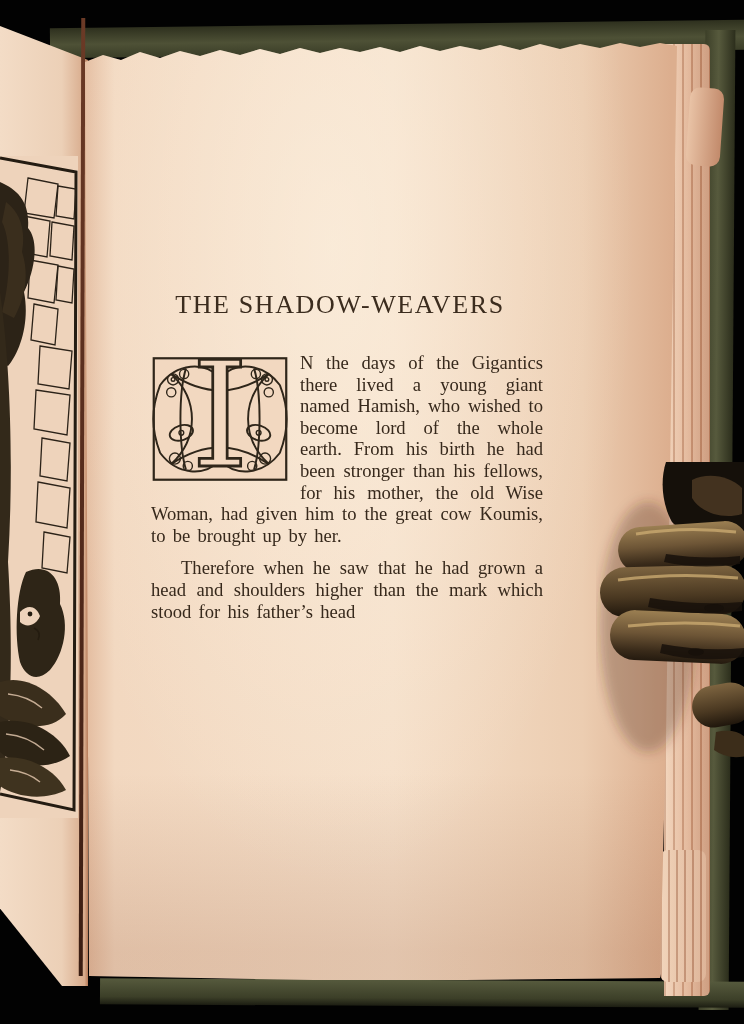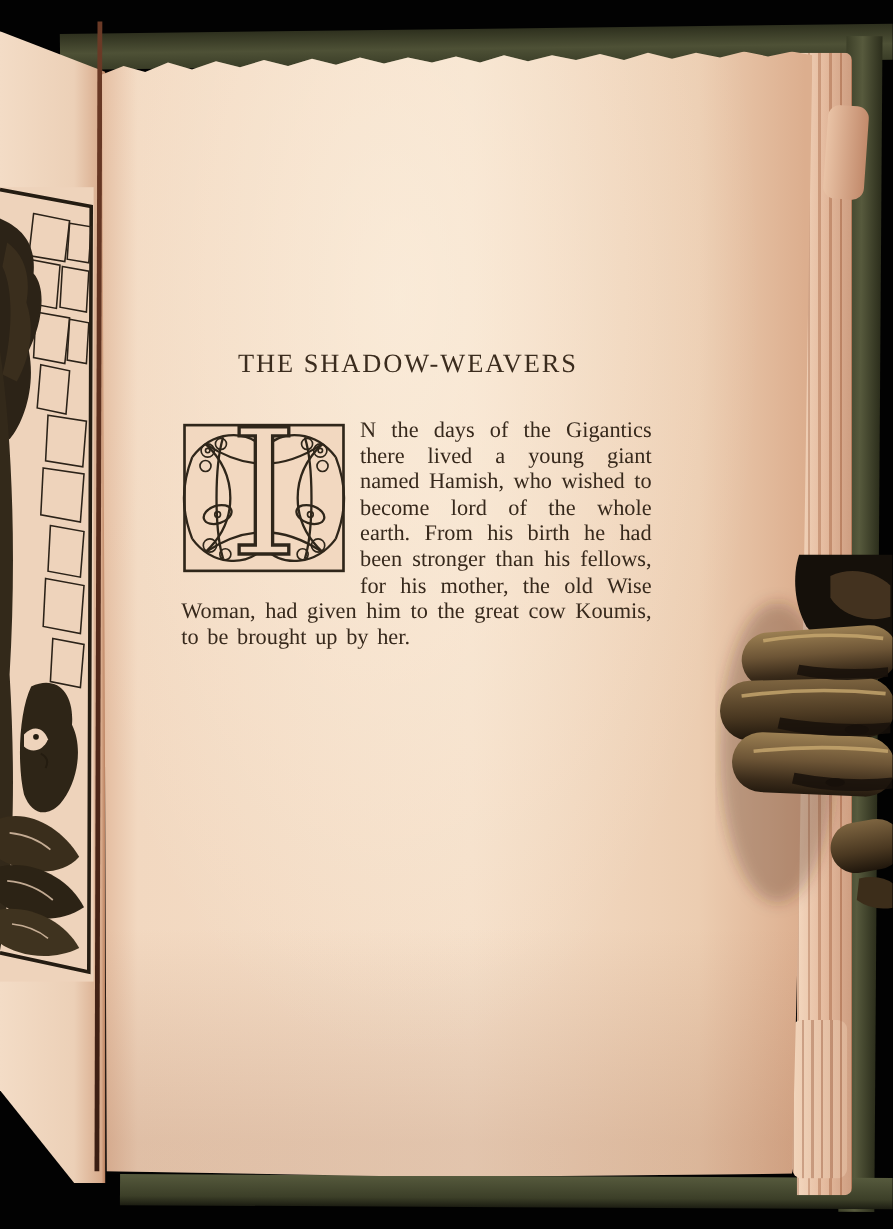--- a/index.html
+++ b/index.html
@@ -45,21 +45,21 @@
       radial-gradient(ellipse at 42% 22%,rgba(255,247,232,0.50),rgba(255,247,232,0) 62%),
       linear-gradient(to right,#e3bb9e 0,#f2d8c0 5%,#f5dfc9 52%,#eccdb1 84%,#dcae8e 99%);
     clip-path:polygon(0 22px,18px 15px,36px 20px,55px 12px,75px 18px,95px 11px,115px 16px,
       135px 10px,155px 15px,175px 9px,195px 14px,215px 8px,235px 13px,255px 8px,275px 12px,
       295px 7px,315px 12px,335px 6px,355px 11px,375px 6px,395px 10px,415px 5px,435px 10px,
       455px 4px,475px 9px,495px 4px,515px 8px,535px 3px,555px 7px,575px 3px,592px 6px,
       587px 300px,581px 700px,575px 938px,290px 941px,4px 936px);}
 
   
   .text-block{position:absolute;left:66px;top:250px;width:392px;color:#37291c;}
-  .page-title{font-size:22px;letter-spacing:1.6px;text-align:center;font-weight:normal;
+  .page-title{font-size:26px;letter-spacing:1.6px;text-align:center;font-weight:normal;
     margin:0 14px 0 0;color:#3b2c1e;}
   .body-copy p{margin:0;font-size:18.6px;line-height:21.6px;text-align:justify;
     word-spacing:0.14em;}
   .body-copy p.indented{text-indent:30px;}
   .body-copy p.space-before{margin-top:11px;}
   .dropcap{float:left;width:138px;height:128px;margin:3px 11px 2px 0;}
 
   svg{display:block;}
 </style>
 </head>
@@ -151,20 +151,21 @@
                 <circle cx="124" cy="112" r="6"></circle>
               <circle cx="110" cy="120" r="5"></circle>
                 <circle cx="33" cy="84" r="2.6"></circle>
                 <circle cx="117" cy="84" r="2.6"></circle>
               <circle cx="24" cy="26" r="2"></circle>
                 <circle cx="126" cy="26" r="2"></circle>
             </g>
             <text x="75" y="120" text-anchor="middle" font-family="DejaVu Serif, serif" font-size="158" fill="#f2d8c0" stroke="#2f261a" stroke-width="3">I</text>
           </svg><span>N the days of the Gigantics there lived a young giant named Hamish, who wished to become lord of the whole earth. From his birth he had been stronger than his fellows, for his mother, the old Wise Woman, had given him to the great cow Koumis, to be brought up by her.</span>
         </p>
+        <p class="indented space-before">Therefore when he saw that he had grown a head and shoulders higher than the mark which stood for his father’s head</p>
       </div>
     </div>
   </div>
 
   <svg style="position:absolute;left:596px;top:462px;" width="148" height="322" viewBox="0 0 148 322" aria-label="brass-clasp">
     <defs>
       <linearGradient id="bronze" x1="0" y1="0" x2="0" y2="1">
         <stop offset="0" stop-color="#9b7f52"></stop>
           <stop offset="0.45" stop-color="#6d5536"></stop>
         <stop offset="0.8" stop-color="#3a2b1a"></stop>

